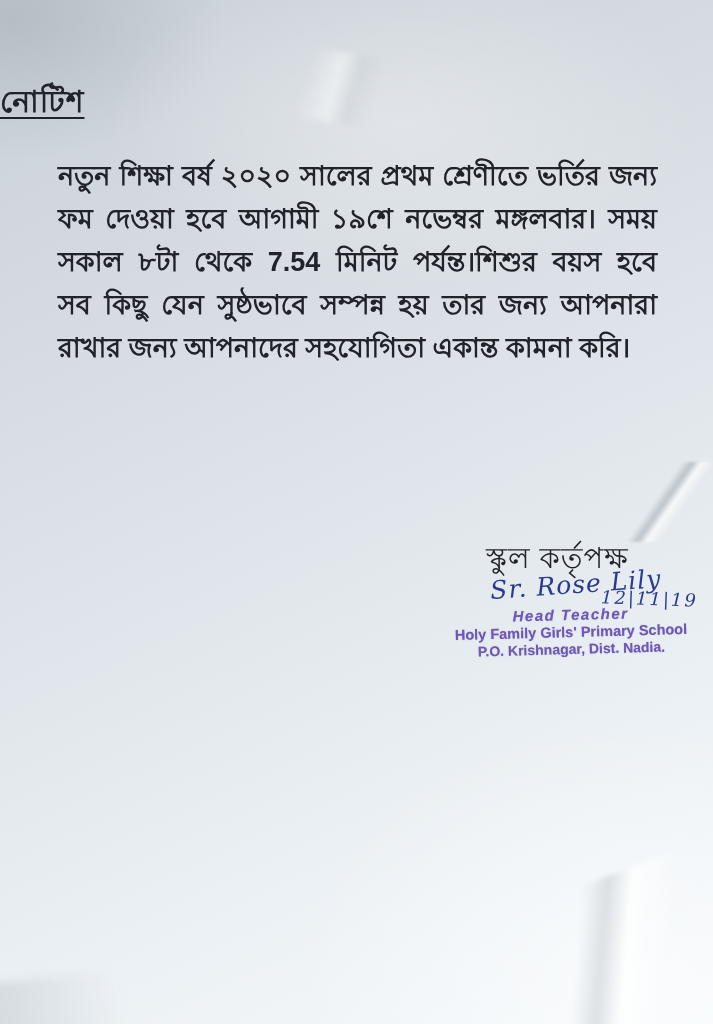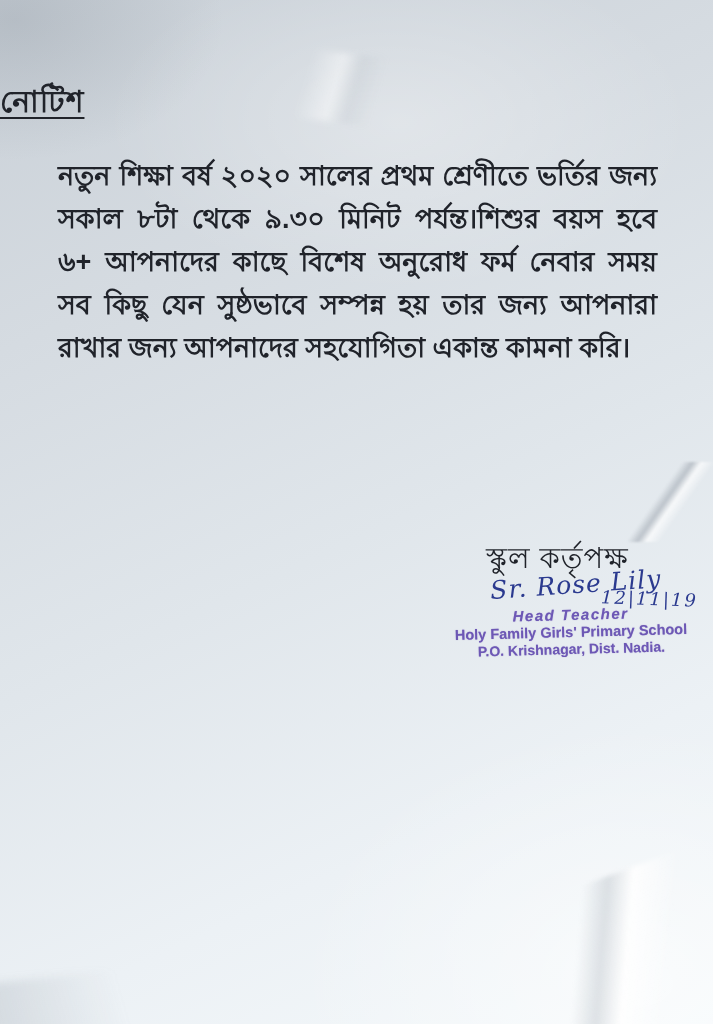--- a/index.html
+++ b/index.html
@@ -95,22 +95,22 @@
 <div class="paper">
   <div class="crease-top"></div>
   <div class="crease-right"></div>
   <div class="fold-bottom-right"></div>
   <div class="shade-bottom-left"></div>
 
   <div class="title">নোটিশ</div>
 
   <div class="body-text">
     <div class="line just">নতুন শিক্ষা বর্ষ ২০২০ সালের প্রথম শ্রেণীতে ভর্তির জন্য</div>
-    <div class="line just">সকাল ৮টা থেকে ৯.৩০ মিনিট পর্যন্ত।শিশুর বয়স হবে</div>
-    <div class="line just">৬+ আপনাদের কাছে বিশেষ অনুরোধ ফর্ম নেবার সময়</div>
+    <div class="line just">ফম দেওয়া হবে আগামী ১৯শে নভেম্বর মঙ্গলবার। সময়</div>
+    <div class="line just">সকাল ৮টা থেকে 7.54 মিনিট পর্যন্ত।শিশুর বয়স হবে</div>
     <div class="line just">সব কিছু যেন সুষ্ঠভাবে সম্পন্ন হয় তার জন্য আপনারা</div>
     <div class="line">রাখার জন্য আপনাদের সহযোগিতা একান্ত কামনা করি।</div>
   </div>
 
   <div class="signoff">স্কুল কর্তৃপক্ষ</div>
 
   <div class="signature">Sr. Rose Lily</div>
   <div class="sign-date">12|11|19</div>
 
   <div class="stamp">

